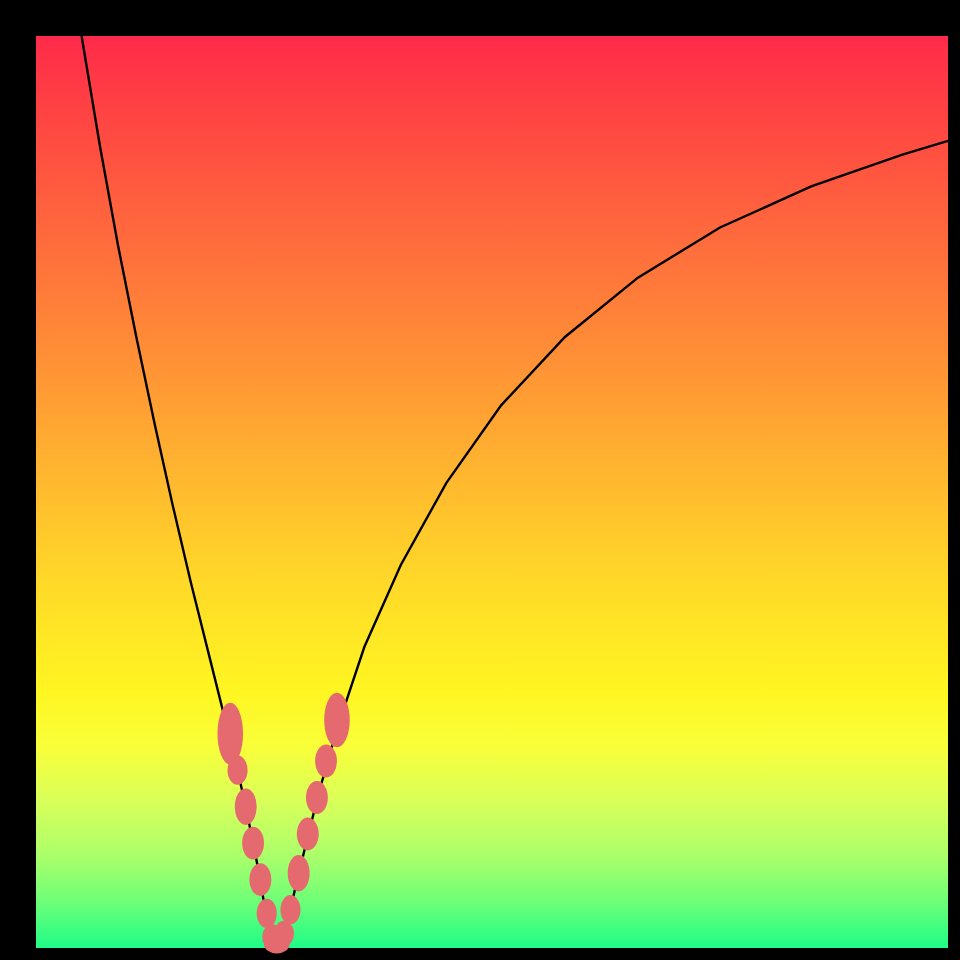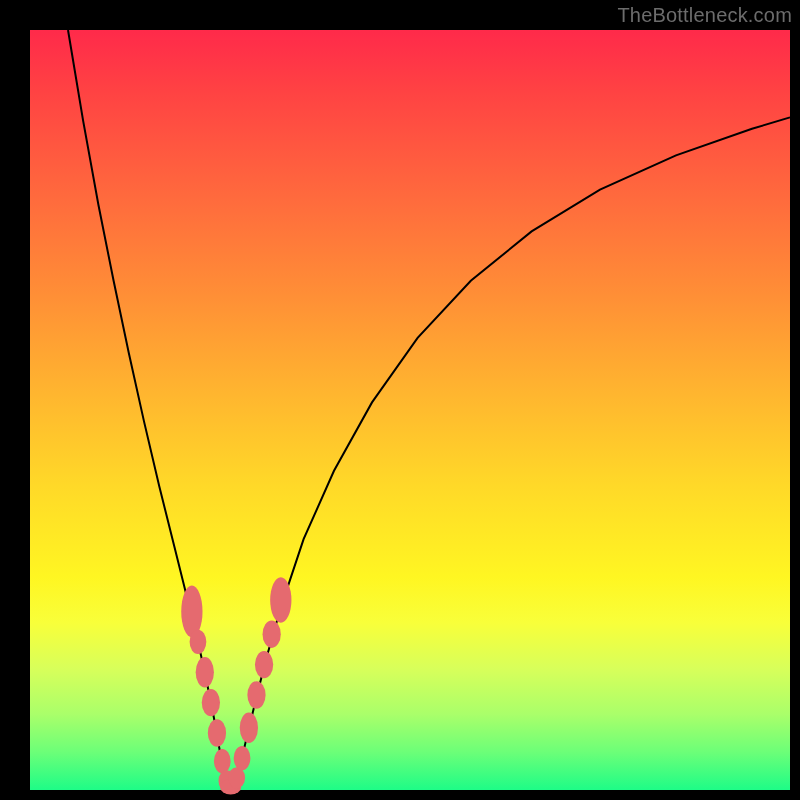--- a/index.html
+++ b/index.html
@@ -86,14 +86,13 @@
           <ellipse class="marker" cx="206.72" cy="747.84" rx="8.36" ry="10.64"></ellipse>
           <ellipse class="marker" cx="212.04" cy="728.08" rx="8.36" ry="12.16"></ellipse>
           <ellipse class="marker" cx="218.88" cy="697.68" rx="9.12" ry="15.20"></ellipse>
           <ellipse class="marker" cx="226.48" cy="665.00" rx="9.12" ry="13.68"></ellipse>
           <ellipse class="marker" cx="234.08" cy="634.60" rx="9.12" ry="13.68"></ellipse>
           <ellipse class="marker" cx="241.68" cy="604.20" rx="9.12" ry="13.68"></ellipse>
           <ellipse class="marker" cx="250.80" cy="570.00" rx="10.64" ry="22.80"></ellipse>
         </g>
     </svg>
   </div>
-  <div class="watermark">TheBottleneck.com</div>
 </div>
 
 </body></html>

